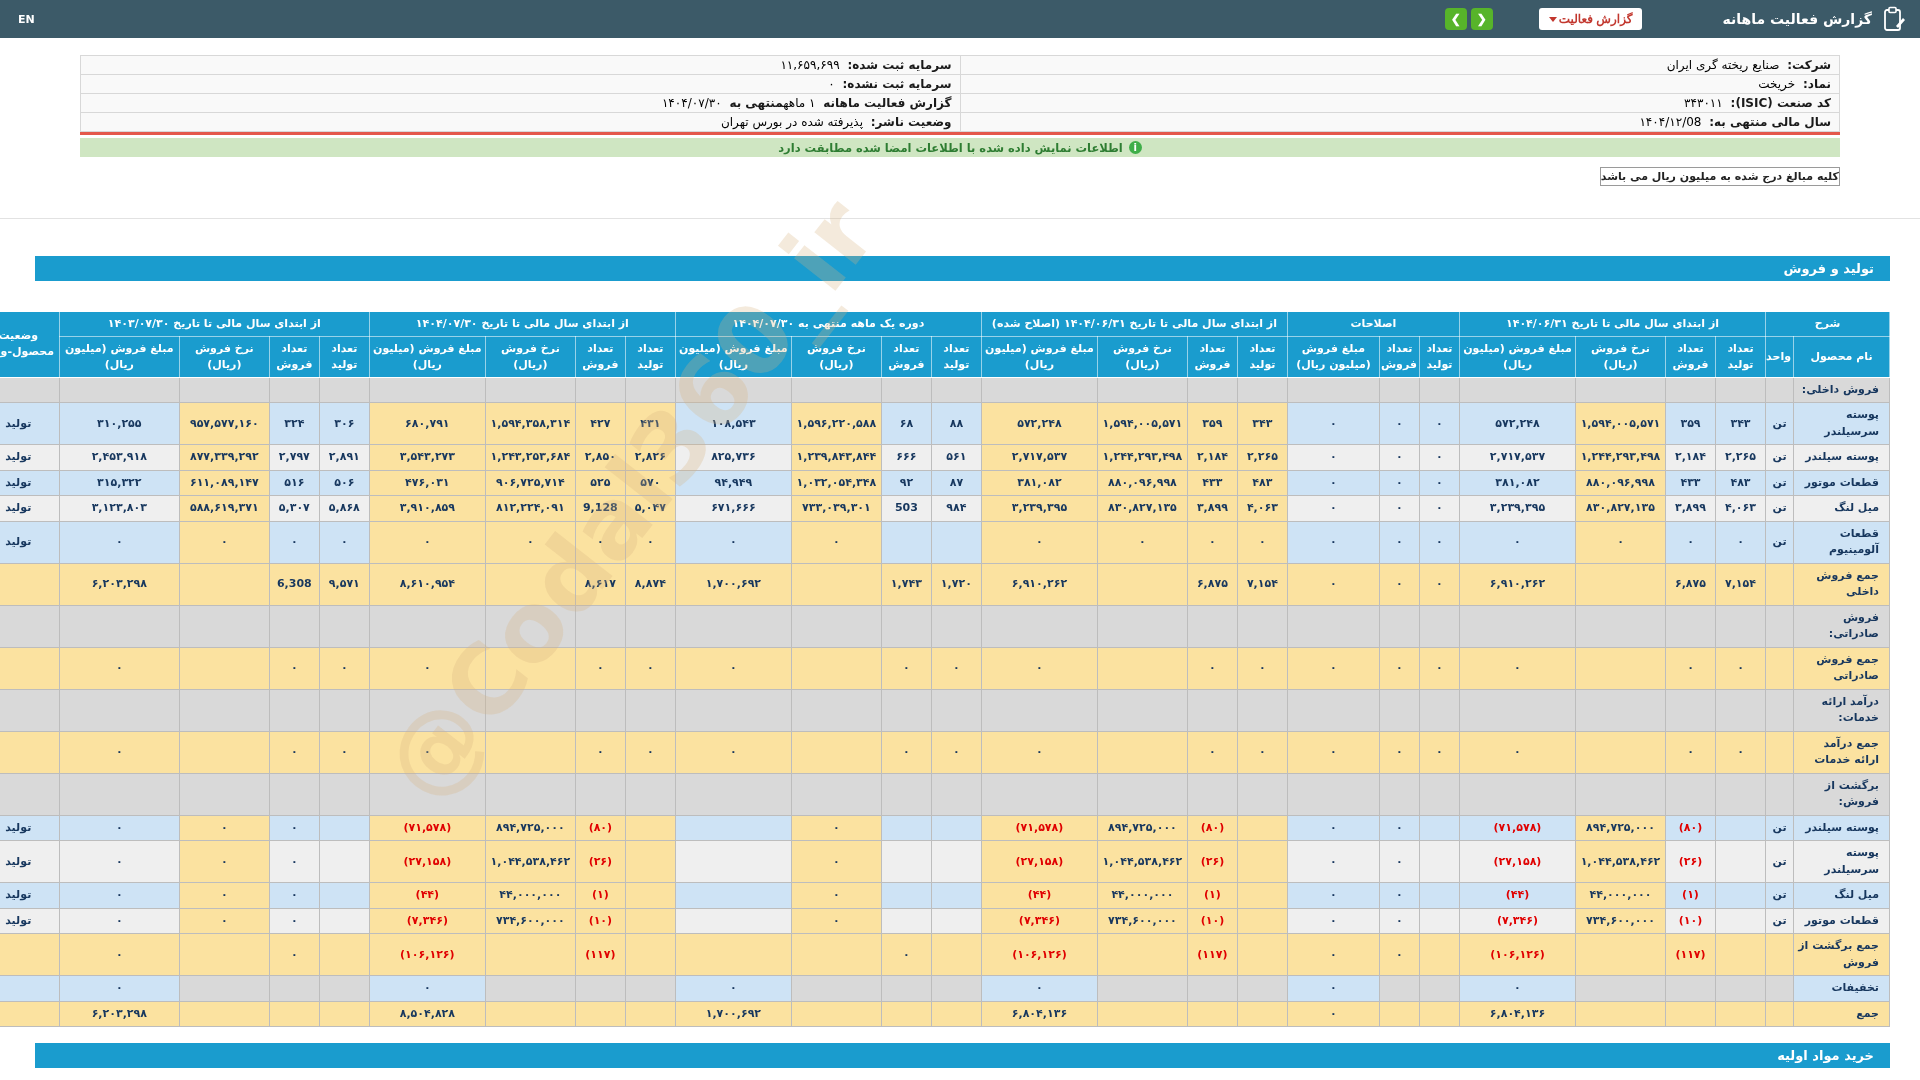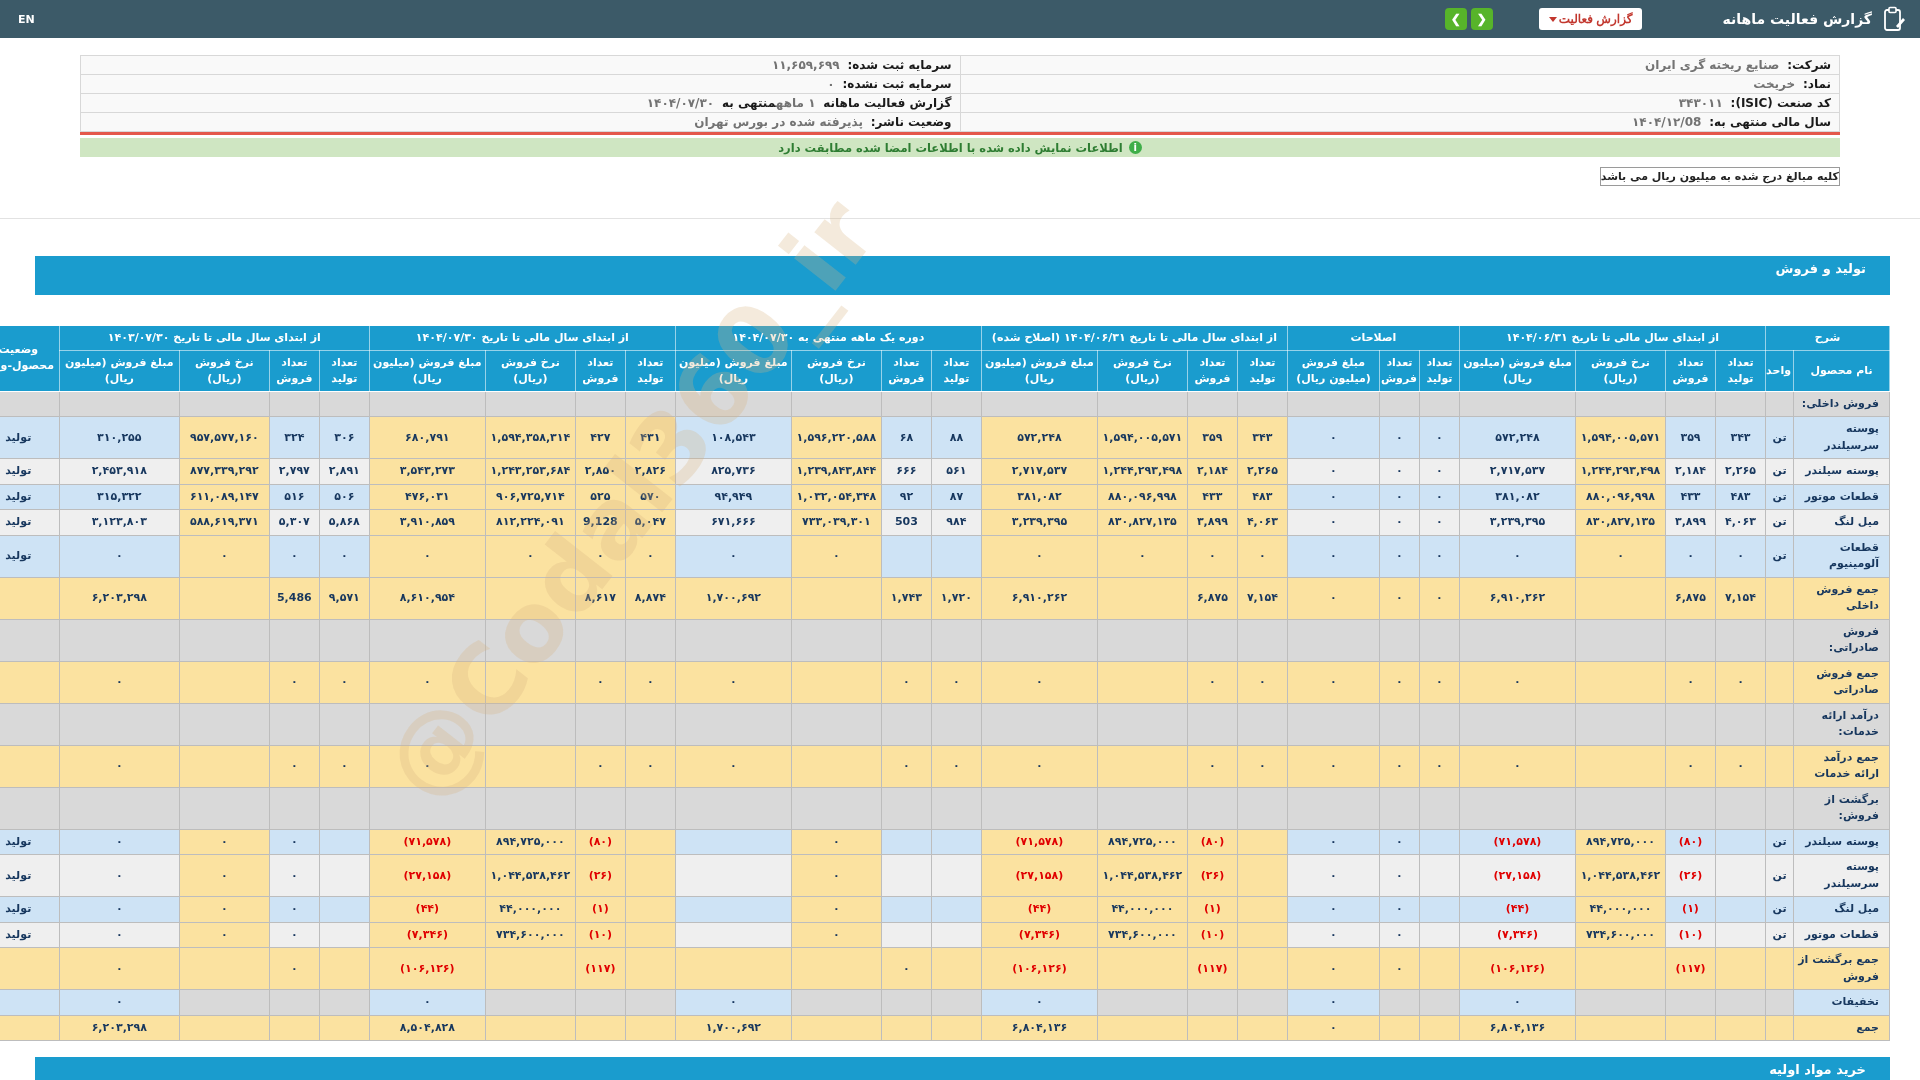--- a/index.html
+++ b/index.html
@@ -21,33 +21,33 @@
   .nav-btn { width:22px; height:22px; background:#57b42a; border:none; border-radius:4px;
     color:#fff; font-size:12px; font-weight:bold; line-height:20px; cursor:pointer; }
   .lang { margin-right:auto; color:#fff; font-size:11px; font-weight:bold; cursor:pointer; }
 
   
   .info-wrap { margin:17px 80px 0 80px; border-bottom:3px solid #e4584b; }
   .info-table { width:100%; border-collapse:collapse; background:#f9f9f9; }
   .info-table td { border:1px solid #d8d8d8; padding:2px 8px; font-size:12px;
     height:19px; white-space:nowrap; }
   .info-table .lbl { font-weight:bold; color:#1a1a1a; }
-  .info-table .val { color:#737373; font-weight:bold; padding-right:4px;}
+  .info-table .val { color:#000000; font-weight:normal; padding-right:4px;}
   .green-notice { margin:3px 80px 0 80px; background:#cfe6c2; color:#2e7d32;
     font-size:11.5px; font-weight:bold; text-align:center; padding:3px 0; height:19px;
     display:flex; align-items:center; justify-content:center; gap:6px;}
   .i-icon { display:inline-block; width:13px; height:13px; background:#3fae49; color:#fff;
     border-radius:50%; font-size:10px; line-height:13px; text-align:center; font-weight:bold;}
   .amounts-note { margin:10px 80px 0 80px; display:inline-block; border:1px solid #9a9a9a;
     background:#fff; font-size:11px; font-weight:bold; color:#222; padding:2px 0; }
   .page-divider { border-top:1px solid #e2e2e2; margin-top:32px; }
 
   
   .section-bar { margin:0 30px 0 35px; background:#1a9cce; color:#fff; font-size:13px;
-    font-weight:bold; padding:5px 24px; height:39px; }
+    font-weight:bold; padding:5px 16px; height:25px; }
   .bar-ps { margin-top:37px; }
   .section-note { margin:0 30px 0 35px; border:1px solid #ccc; border-top:none;
     background:#fff; color:#333; font-size:12px; font-weight:bold; padding:5px 8px; }
 
   
   .grid { margin:30px 30px 0 35px; width:1855px; border-collapse:collapse;
     table-layout:fixed; font-size:11px; font-weight:bold; }
   .grid th { background:#1a9cce; color:#fff; border:1px solid rgba(255,255,255,.55);
     padding:4px 2px; font-size:11px; font-weight:bold; line-height:1.45; }
   .grid td { border:1px solid #bdbdbd; padding:4px 3px; text-align:center;
@@ -387,21 +387,21 @@
           <td class="yl">۶,۹۱۰,۲۶۲</td>
           <td class="yl">۱,۷۲۰</td>
           <td class="yl">۱,۷۴۳</td>
           <td class="yl"></td>
           <td class="yl">۱,۷۰۰,۶۹۲</td>
           <td class="yl">۸,۸۷۴</td>
           <td class="yl">۸,۶۱۷</td>
           <td class="yl"></td>
           <td class="yl">۸,۶۱۰,۹۵۴</td>
           <td class="yl">۹,۵۷۱</td>
-          <td class="yl">5,486</td>
+          <td class="yl">6,308</td>
           <td class="yl"></td>
           <td class="yl">۶,۲۰۳,۲۹۸</td>
           <td class="yl"></td>
         </tr>
         <tr>
           <td class="name sec">فروش صادراتی:</td>
           <td class="sec"></td>
           <td class="sec"></td>
           <td class="sec"></td>
           <td class="sec"></td>

